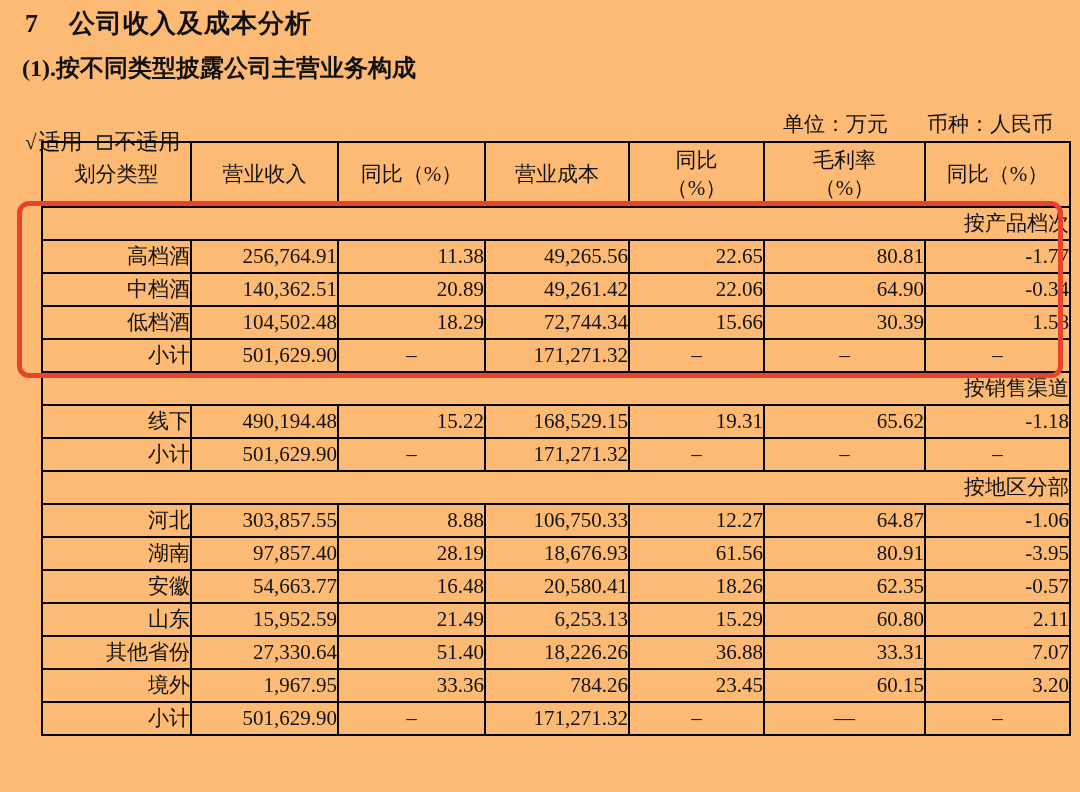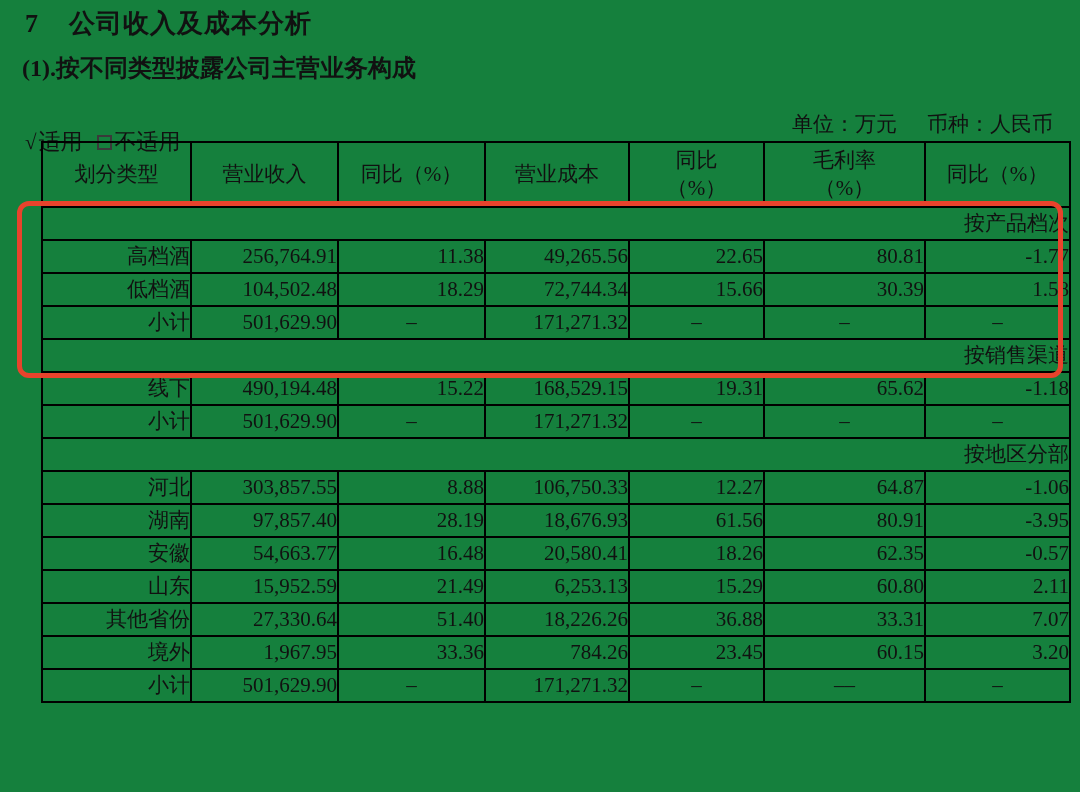--- a/index.html
+++ b/index.html
@@ -6,21 +6,21 @@
     margin: 0;
     padding: 0;
     background: #ffffff;
     font-family: "Liberation Serif", "DejaVu Serif", serif;
     color: #111111;
   }
   #page {
     position: relative;
     width: 1080px;
     height: 792px;
-    background: #15803d;
+    background: #fdba74;
     overflow: hidden;
   }
   .title {
     position: absolute;
     left: 25px;
     top: 6px;
     font-size: 26px;
     font-weight: bold;
     letter-spacing: 1px;
     white-space: nowrap;
@@ -55,21 +55,21 @@
   }
   .unitline {
     position: absolute;
     left: 25px;
     top: 110px;
     width: 1028px;
     font-size: 21px;
     text-align: right;
     white-space: nowrap;
   }
-  .unitline .currency { margin-left: 30px; }
+  .unitline .currency { margin-left: 39px; }
   table.main {
     position: absolute;
     left: 41px;
     top: 141px;
     width: 1028px;
     border-collapse: collapse;
     table-layout: fixed;
     font-size: 21px;
   }
   table.main th, table.main td {
@@ -152,20 +152,29 @@
         <tr>
           <td class="lbl">高档酒</td>
           <td class="num">256,764.91</td>
           <td class="num">11.38</td>
           <td class="num">49,265.56</td>
           <td class="num">22.65</td>
           <td class="num">80.81</td>
           <td class="num">-1.77</td>
         </tr>
         <tr>
+          <td class="lbl">中档酒</td>
+          <td class="num">140,362.51</td>
+          <td class="num">20.89</td>
+          <td class="num">49,261.42</td>
+          <td class="num">22.06</td>
+          <td class="num">64.90</td>
+          <td class="num">-0.34</td>
+        </tr>
+        <tr>
           <td class="lbl">低档酒</td>
           <td class="num">104,502.48</td>
           <td class="num">18.29</td>
           <td class="num">72,744.34</td>
           <td class="num">15.66</td>
           <td class="num">30.39</td>
           <td class="num">1.58</td>
         </tr>
         <tr>
           <td class="lbl">小计</td>

